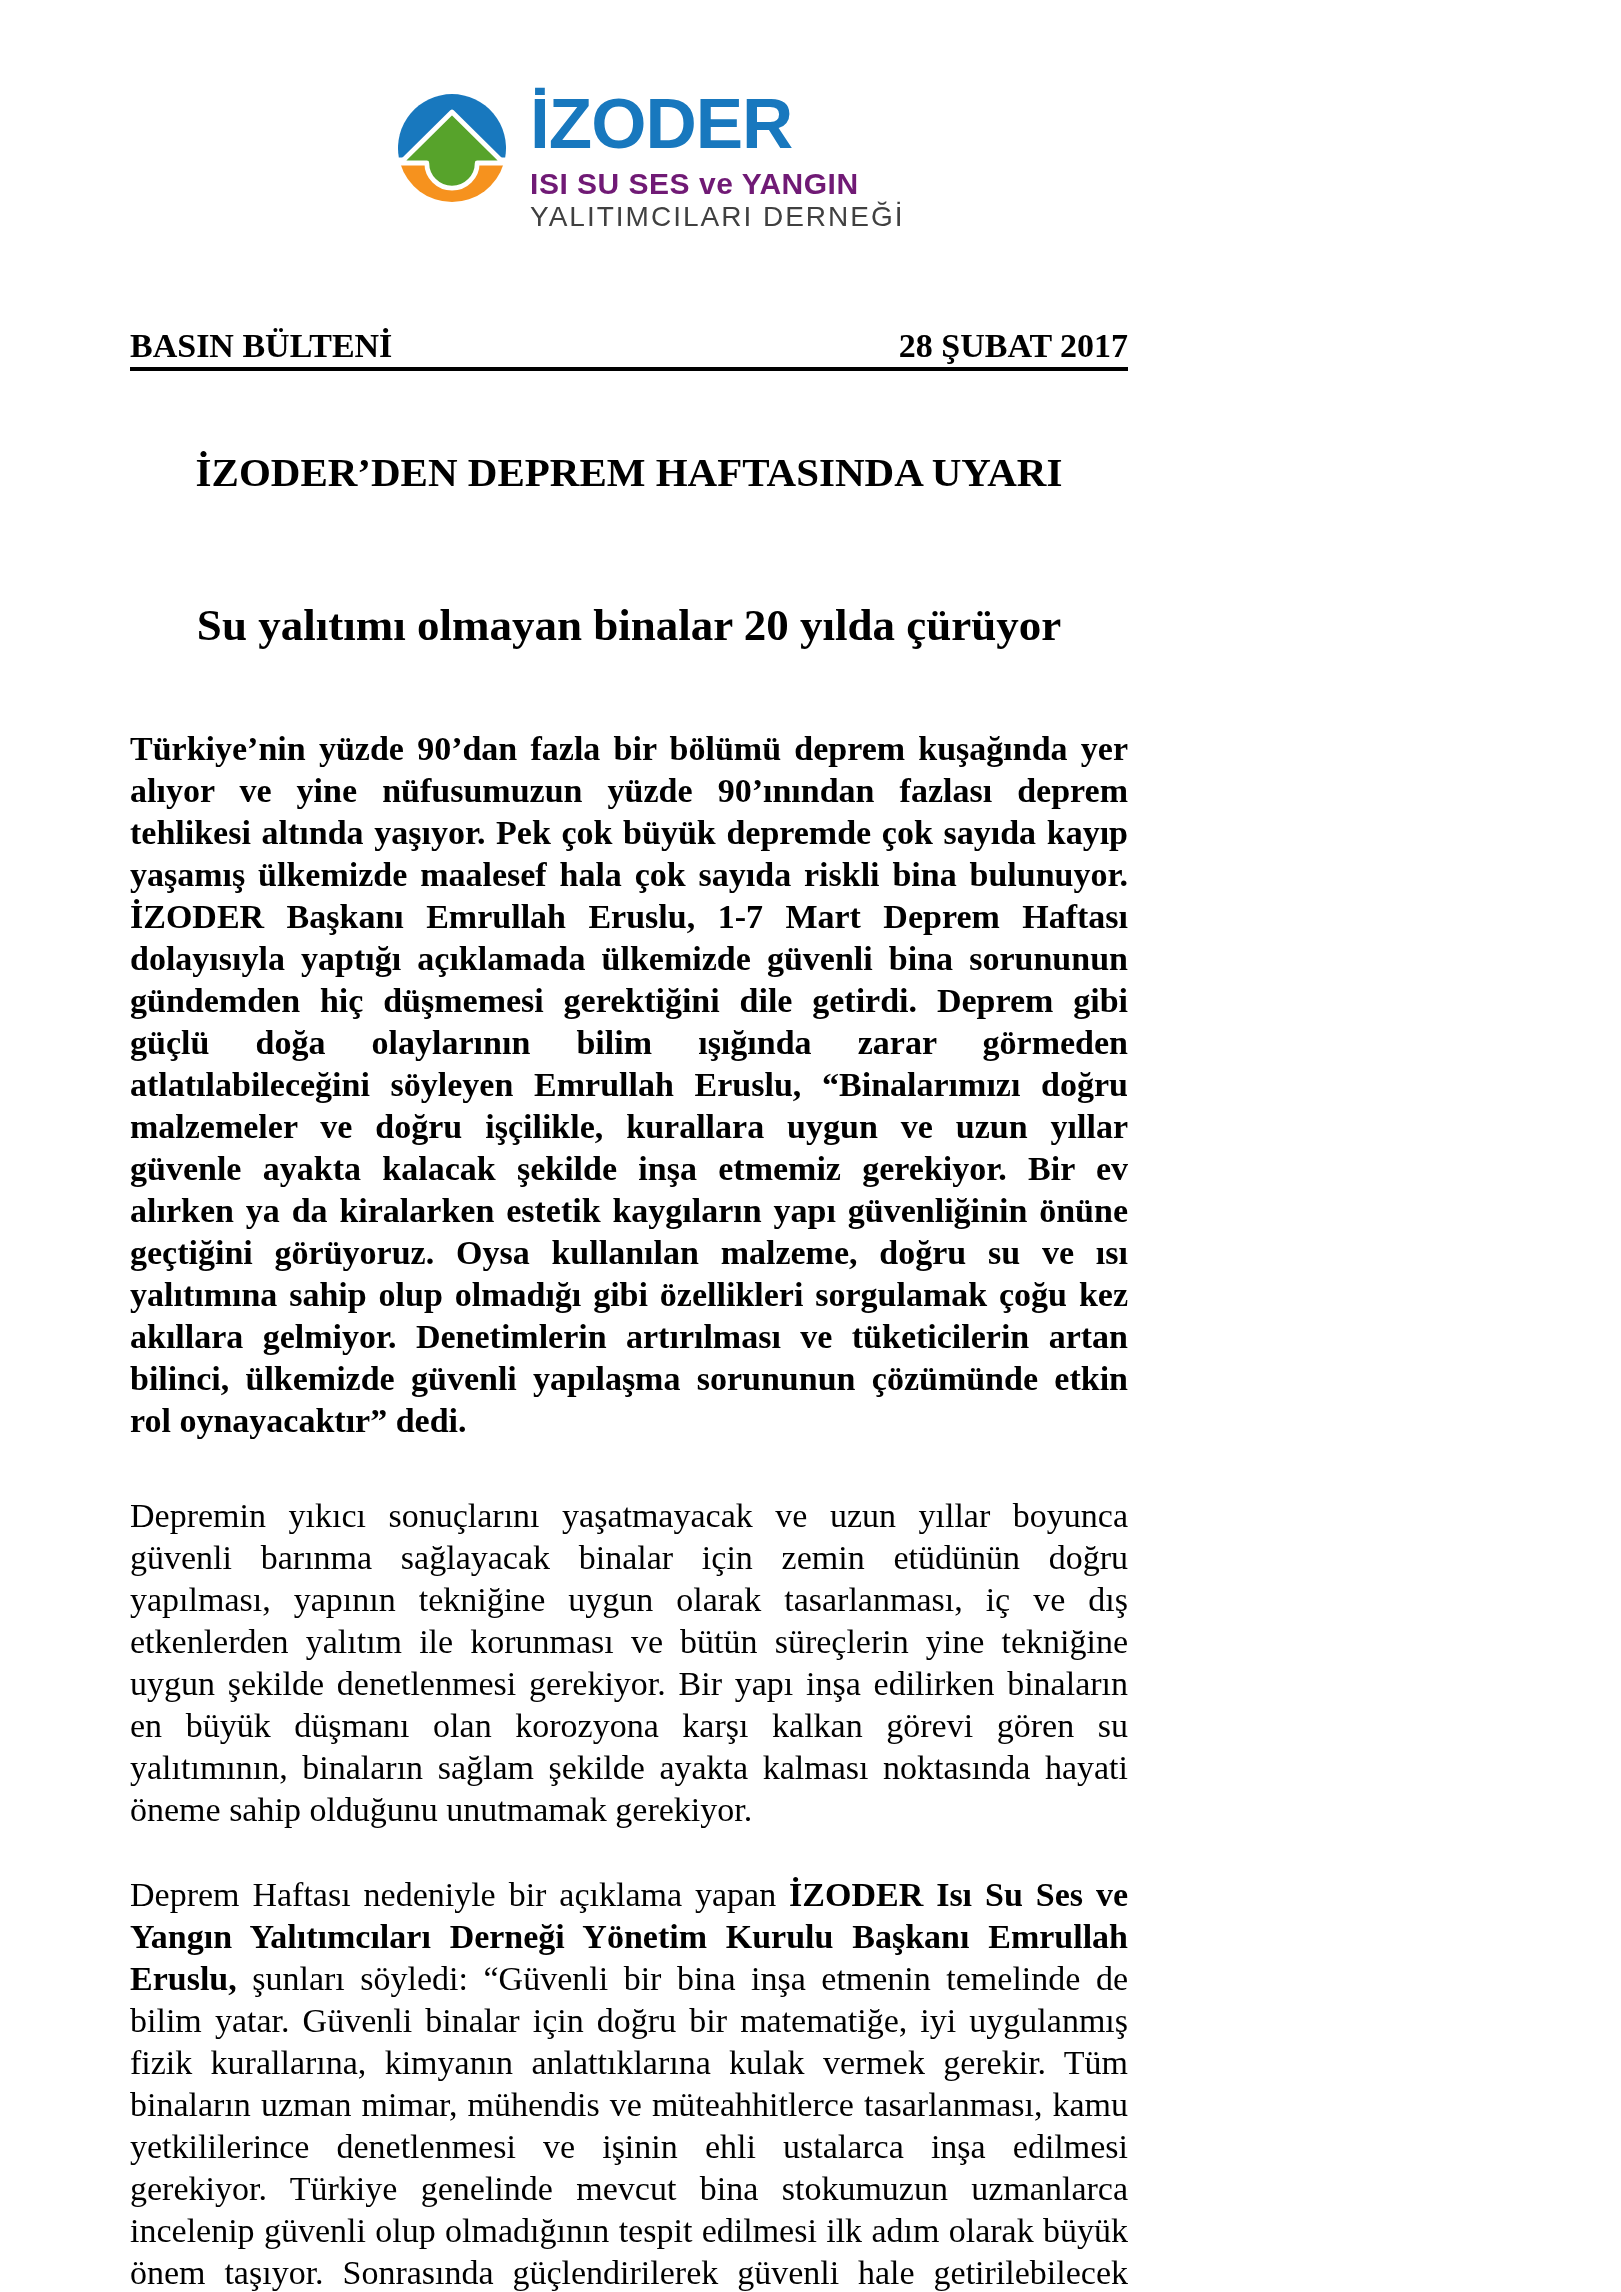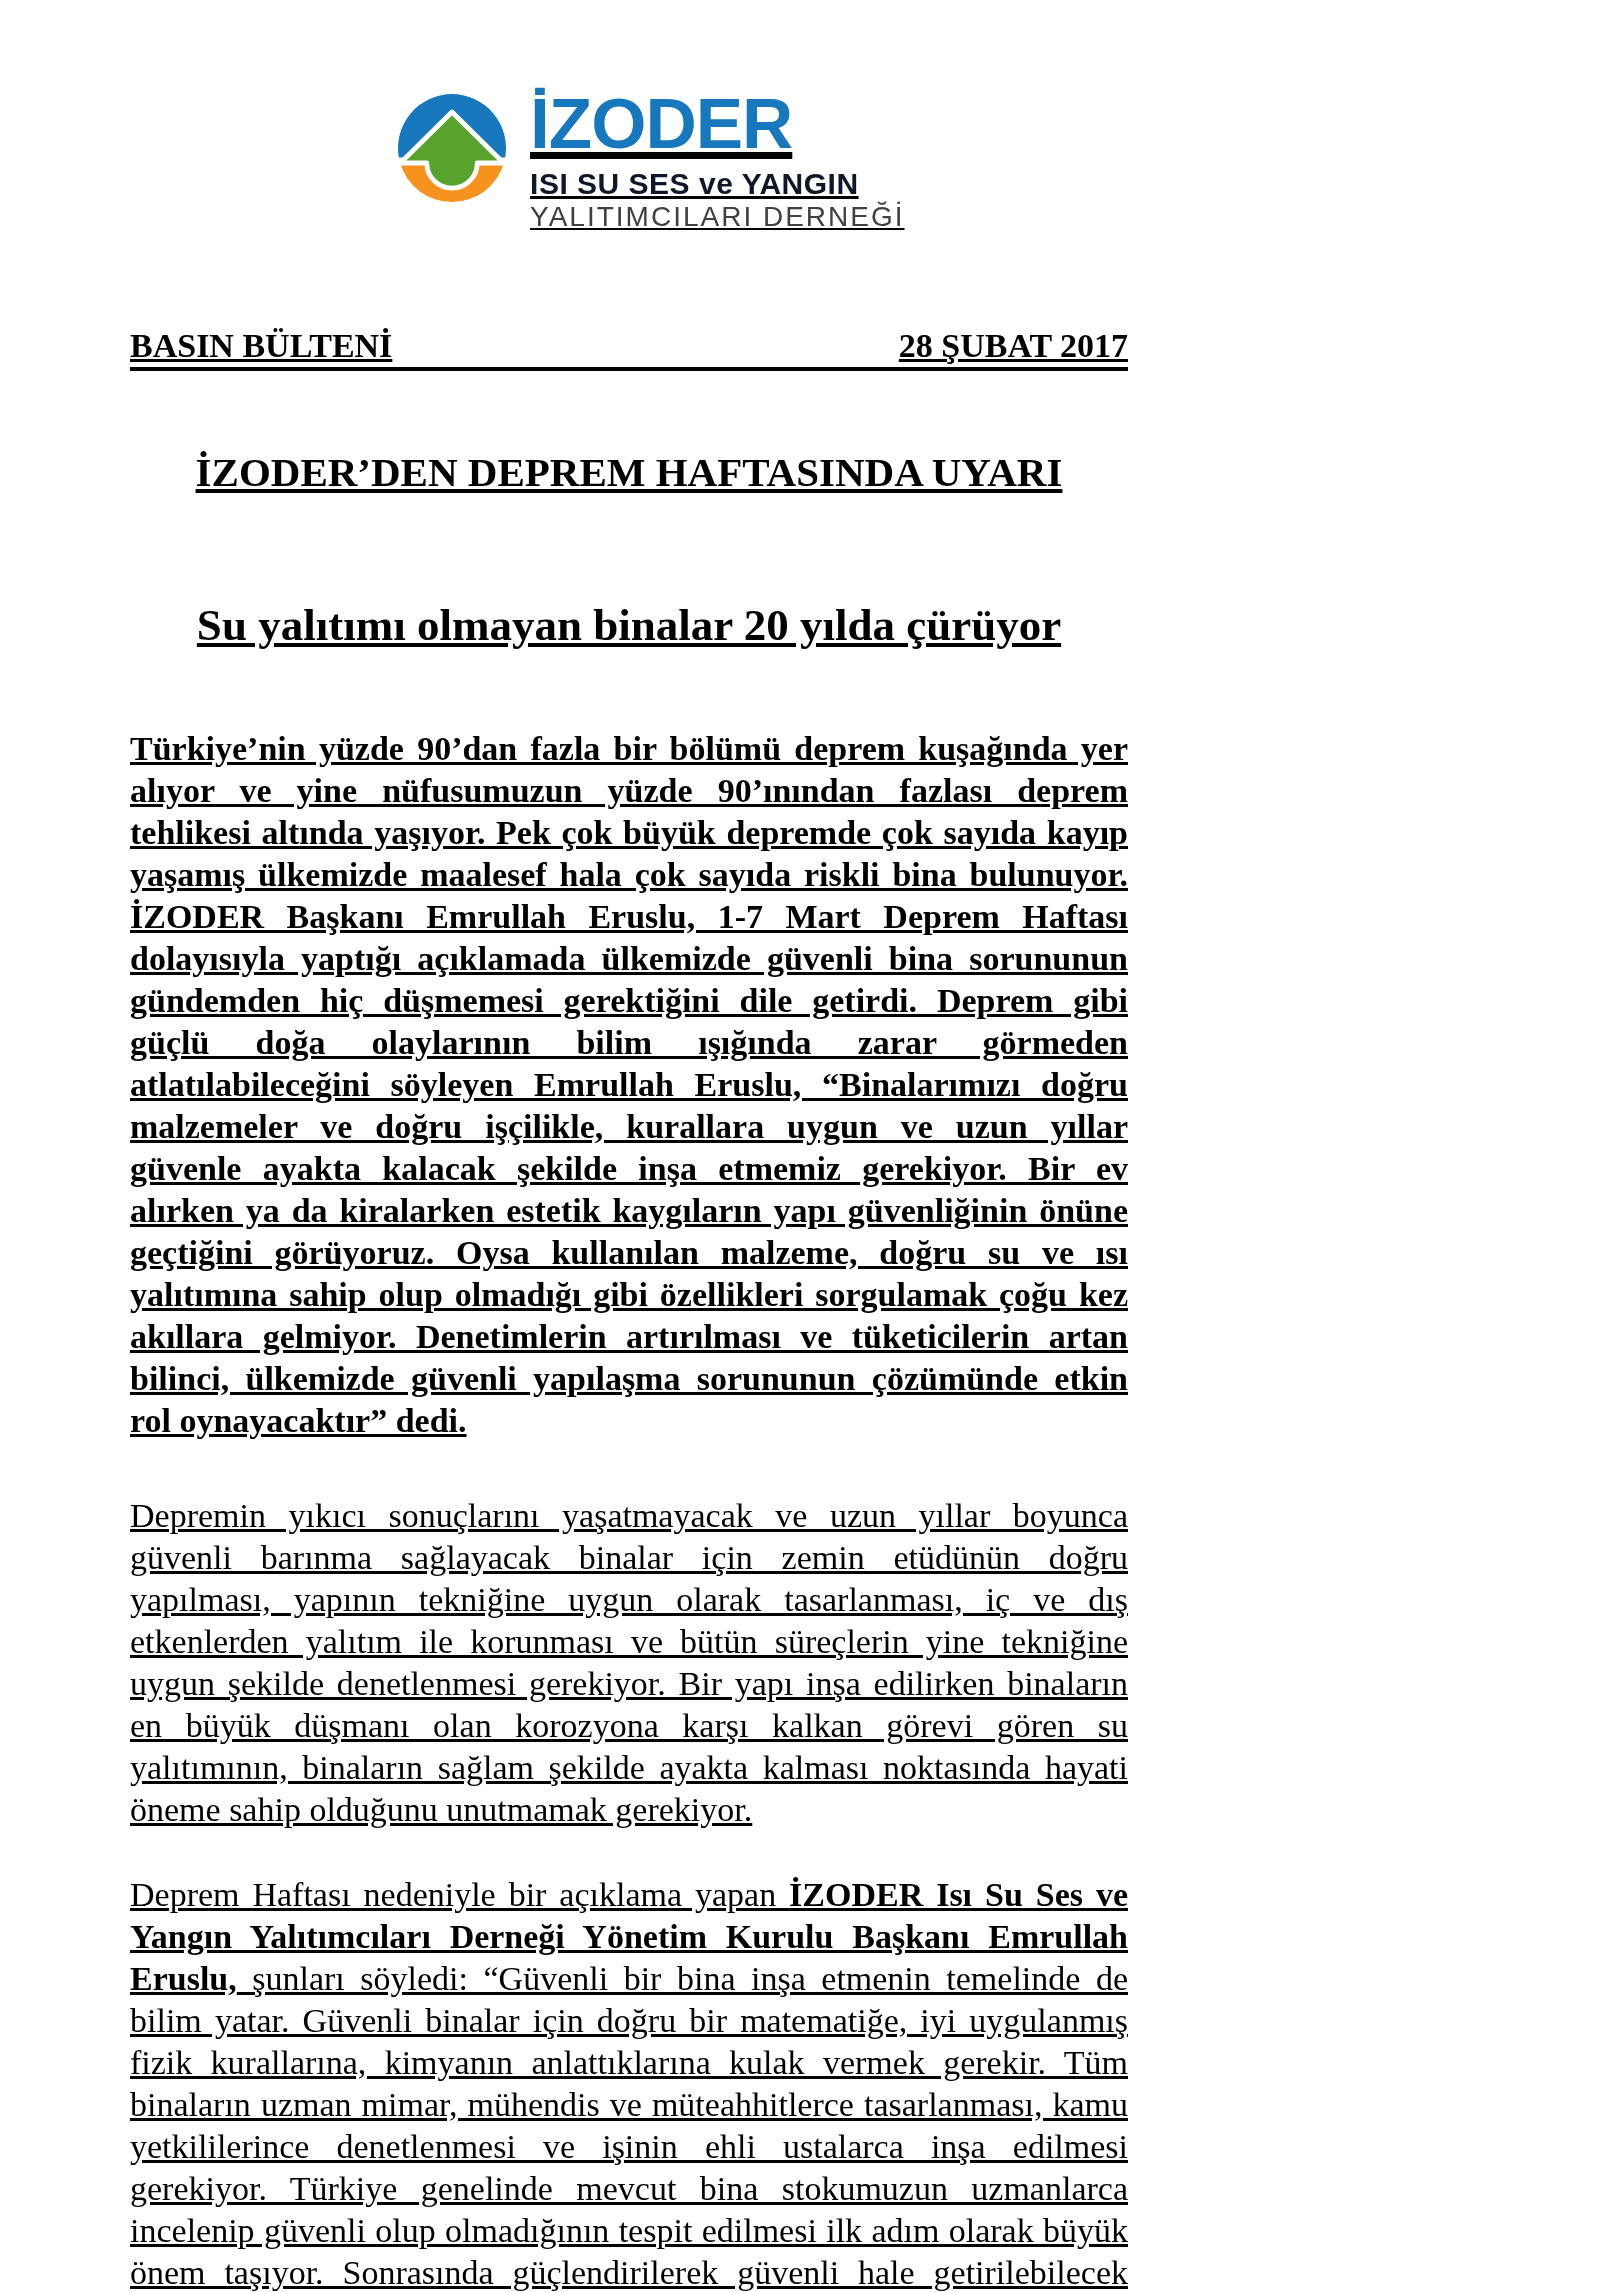--- a/index.html
+++ b/index.html
@@ -6,21 +6,20 @@
   body {
     width: 1621px; height: 2293px;
     font-family: "Liberation Serif", "DejaVu Serif", serif;
     color: #000;
   }
   .page {
     position: relative;
     width: 1297px; height: 2293px;
     overflow: hidden;
     background: #ffffff;
-    text-decoration: underline;
   }
 
   
   .logo-block {
     display: flex; justify-content: center; align-items: flex-start;
     padding-top: 51px;
   }
   .logo-inner { display: flex; align-items: flex-start; gap: 17.6px; }
   .logo-mark { width: 120px; height: 120px; margin-top: 37px; flex: 0 0 auto; }
   .logo-text { display: flex; flex-direction: column; align-items: flex-start; }
@@ -83,21 +82,21 @@
       <svg class="logo-mark" viewBox="0 0 100 100" aria-hidden="true">
 
         <path d="M 5.7,58 A 45,45 0 1 1 94.3,58 Z" fill="#1878BE"></path>
 
         <path d="M 6.9,63 A 45,45 0 0 0 93.1,63 Z" fill="#F6921E"></path>
 
         <path d="M 50,20 L 93,62.5 L 71,62.5 A 21,21 0 0 1 29,62.5 L 7,62.5 Z" fill="#57A32B" stroke="#ffffff" stroke-width="4" stroke-linejoin="round"></path>
       </svg>
       <div class="logo-text">
         <div class="logo-wordmark" style="color:#1878BE">İZODER</div>
-        <div class="logo-tagline1" style="color:#0f172a">ISI SU SES ve YANGIN</div>
+        <div class="logo-tagline1" style="color:#701a75">ISI SU SES ve YANGIN</div>
         <div class="logo-tagline2" style="color:#404040">YALITIMCILARI DERNEĞİ</div>
       </div>
     </div>
   </div>
 
   <div class="content">
 
     <div class="press-row">
       <span>BASIN BÜLTENİ</span>
       <span>28 ŞUBAT 2017</span>

